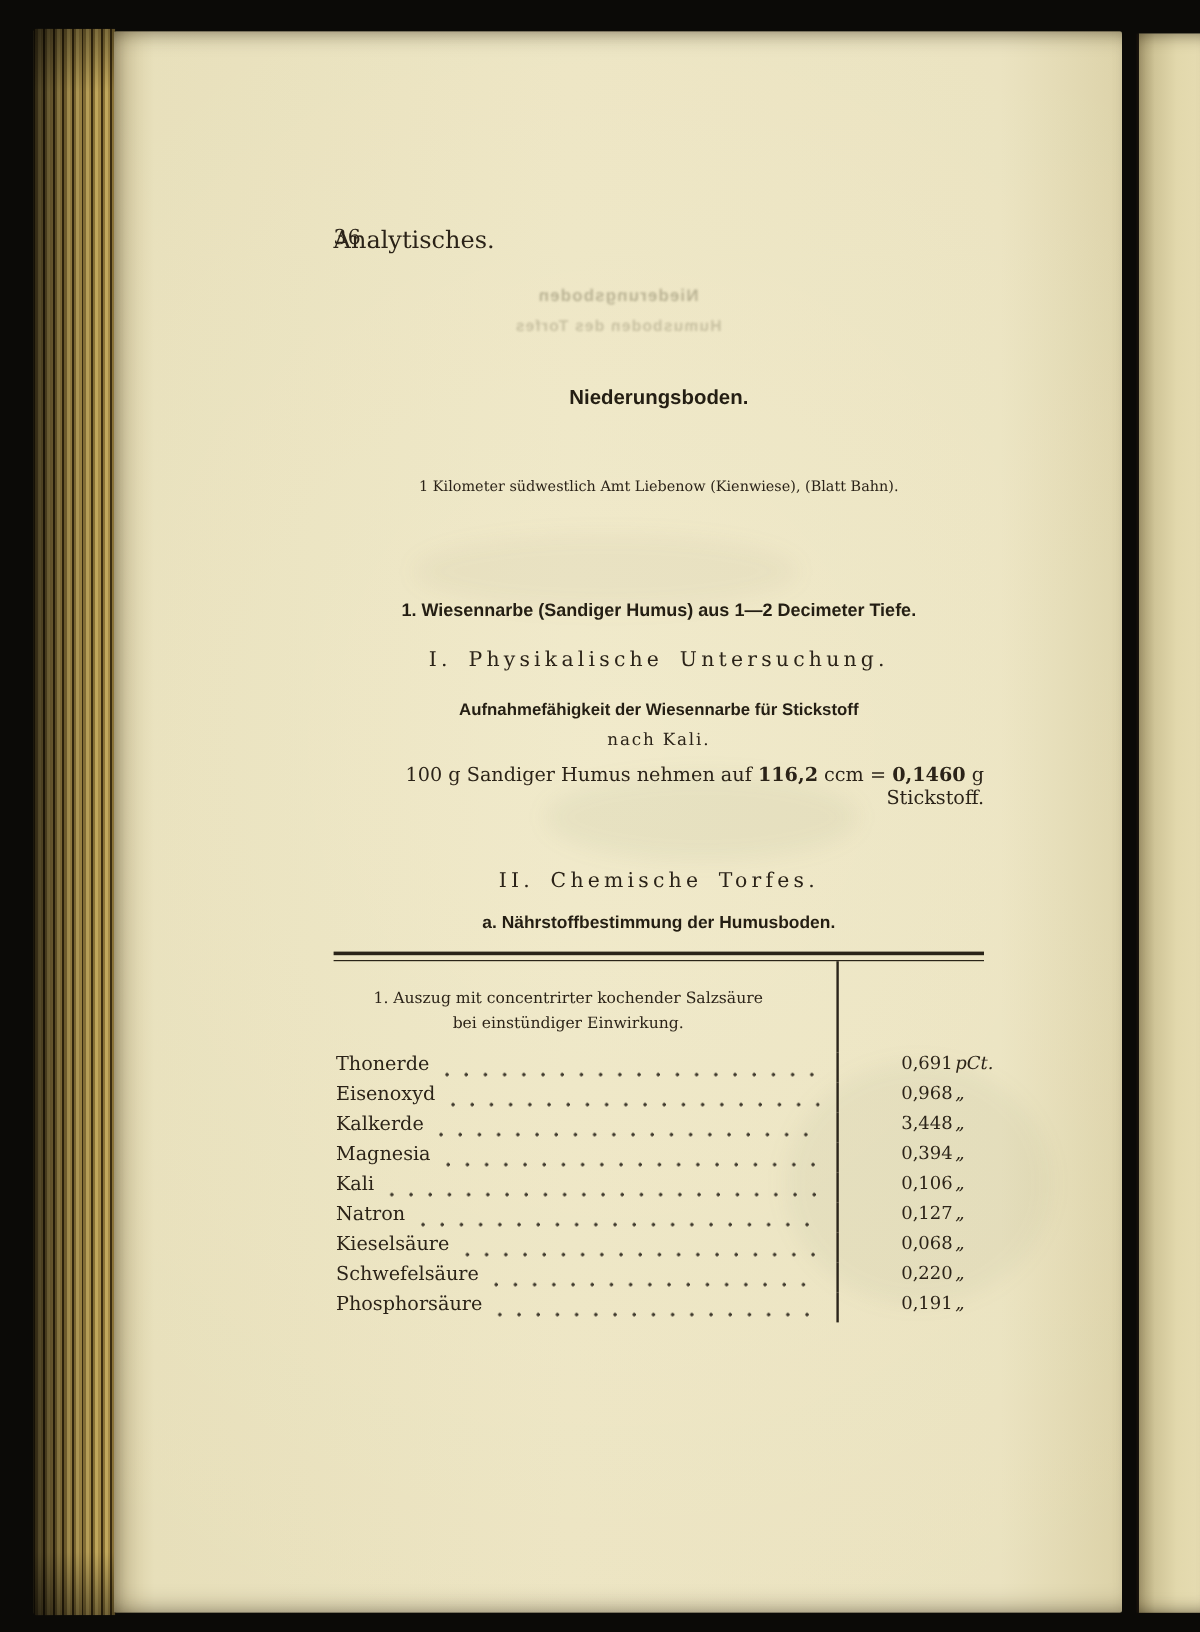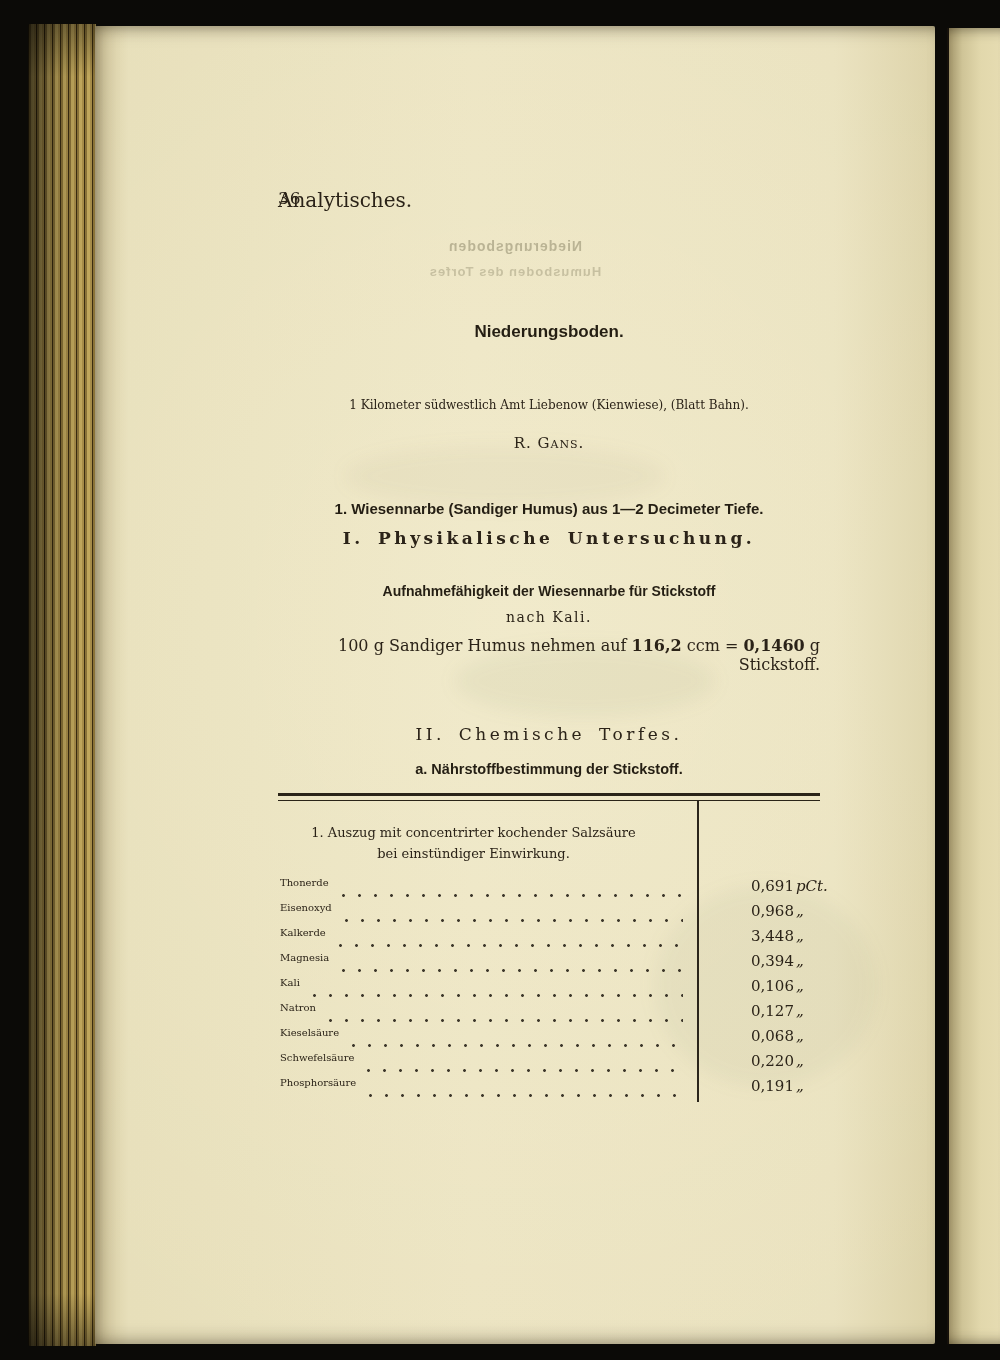--- a/index.html
+++ b/index.html
@@ -86,21 +86,21 @@
     font-variant-caps: small-caps; letter-spacing: 1px;
   }
   .sample-heading {
     top: 474px; text-align: center;
     font-family: "Liberation Sans", sans-serif;
     font-weight: bold; font-size: 15px; color: #241e13;
   }
   .section-line {
     text-align: center; font-size: 17px; letter-spacing: 3.5px; word-spacing: 5px;
   }
-  .section-physical { top: 502px; font-weight: bold; }
+  .section-physical { top: 514px; }
   .capacity-heading {
     top: 557px; text-align: center;
     font-family: "Liberation Sans", sans-serif;
     font-weight: bold; font-size: 14px; color: #241e13;
   }
   .method-line { top: 583px; text-align: center; font-size: 14px; letter-spacing: 1.5px; }
   .result-line { top: 610px; text-align: right; font-size: 16px; }
   .result-line .b { font-weight: bold; }
   .section-chemical { top: 698px; }
   .nutrient-heading {
@@ -117,21 +117,21 @@
     border-bottom: 1.5px solid #2a2418;
   }
   .tgrid { display: grid; grid-template-columns: 421px 121px; }
   .cell-left { border-right: 2px solid #2b251b; }
   .caption-cell {
     text-align: center; font-size: 13px; line-height: 1.6;
     padding: 22px 34px 12px 6px;
   }
   .row-name {
     display: flex; align-items: baseline;
-    height: 25px; font-size: 10px; padding: 0 8px 0 2px;
+    height: 25px; font-size: 16px; padding: 0 8px 0 2px;
   }
   .leader {
     flex: 1; align-self: flex-end;
     height: 5px; margin: 0 6px 4px 12px;
     background-image: radial-gradient(circle at 2.5px 2.5px, rgba(43,37,27,0.9) 1.2px, transparent 1.6px);
     background-size: 16px 5px;
     background-repeat: repeat-x;
   }
   .row-val {
     display: flex; align-items: baseline;
@@ -160,35 +160,34 @@
       <div class="abs header-row">
         <span class="page-number">36</span>
         <div class="running-header">Analytisches.</div>
       </div>
 
       <div class="abs title">Niederungsboden.</div>
 
 
       <div class="abs location">1 Kilometer südwestlich Amt Liebenow (Kienwiese), (Blatt Bahn).</div>
 
-      <div class="abs author">R. Gans.</div>
 
       <div class="abs sample-heading">1. Wiesennarbe (Sandiger Humus) aus 1—2 Decimeter Tiefe.</div>
 
       <div class="abs section-line section-physical">I. Physikalische Untersuchung.</div>
 
       <div class="abs capacity-heading">Aufnahmefähigkeit der Wiesennarbe für Stickstoff</div>
 
       <div class="abs method-line">nach Kali.</div>
 
       <div class="abs result-line"><span>100 g Sandiger Humus nehmen auf </span><span class="b">116,2</span><span> ccm = </span><span class="b">0,1460</span><span> g Stickstoff.</span></div>
 
       <div class="abs section-line section-chemical">II. Chemische Torfes.</div>
 
-      <div class="abs nutrient-heading">a. Nährstoffbestimmung der Stickstoff.</div>
+      <div class="abs nutrient-heading">a. Nährstoffbestimmung der Humusboden.</div>
 
       <div class="abs chem-table">
         <div class="double-rule"></div>
         <div class="tgrid">
 
           <div class="cell-left caption-cell">
             <div>1. Auszug mit concentrirter kochender Salzsäure</div>
             <div>bei einstündiger Einwirkung.</div>
           </div>
           <div class="row-val"></div>

